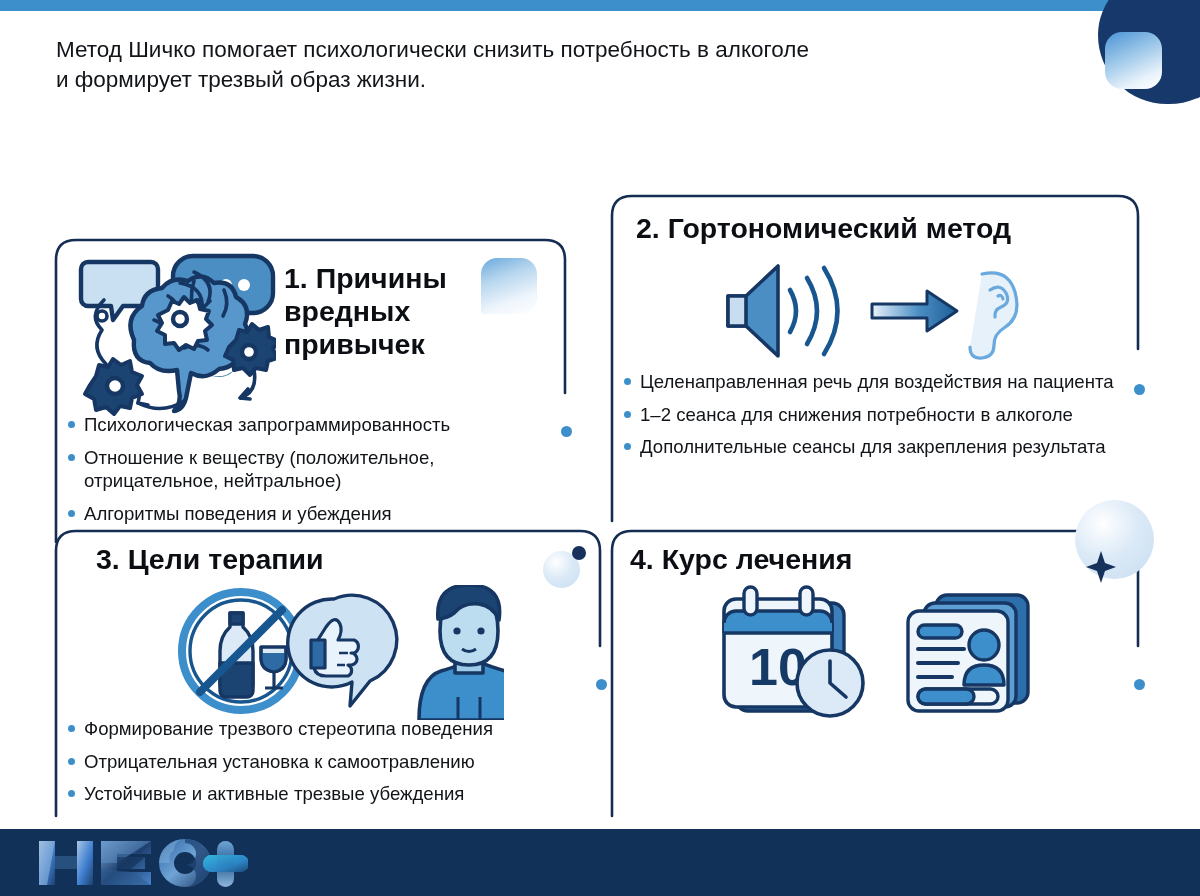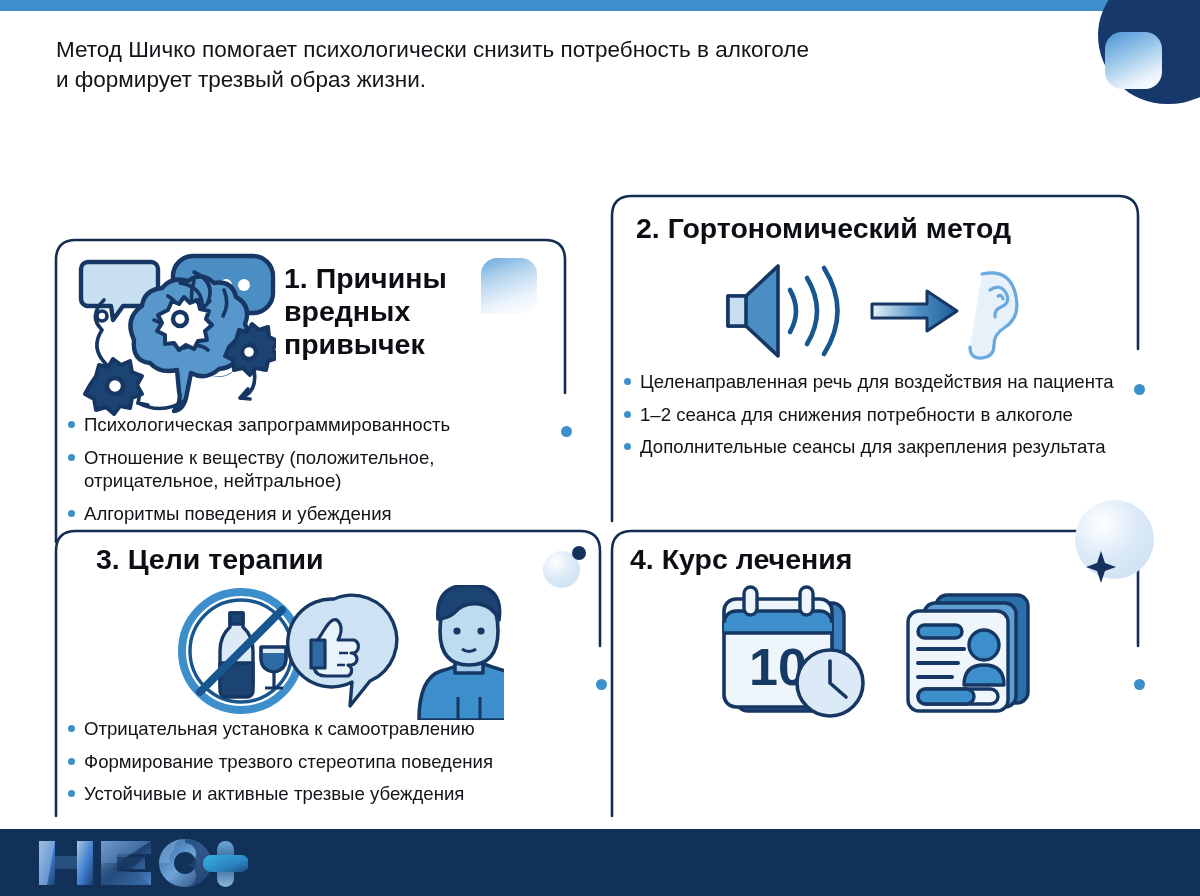--- a/index.html
+++ b/index.html
@@ -300,25 +300,25 @@
         <circle cx="307" cy="46" r="3.6" fill="#163763" stroke="none"></circle>
         <path d="M288 64 q7 5 14 0" fill="none" stroke-width="3"></path>
         <path d="M284 112 v23 M306 112 v23" fill="none" stroke-width="3"></path>
       </g>
     </svg>
   </div>
 
   <div class="bullets" style="left:12px; top:188px; width:532px;">
     <div class="bullet">
       <span class="bdot"></span>
+      <span class="btxt">Формирование трезвого стереотипа поведения</span>
+    </div>
+    <div class="bullet">
+      <span class="bdot"></span>
       <span class="btxt">Отрицательная установка к самоотравлению</span>
-    </div>
-    <div class="bullet">
-      <span class="bdot"></span>
-      <span class="btxt">Формирование трезвого стереотипа поведения</span>
     </div>
     <div class="bullet">
       <span class="bdot"></span>
       <span class="btxt">Устойчивые и активные трезвые убеждения</span>
     </div>
   </div>
 </div>
 
 <div class="card c4" style="border:none;">
   <div class="circle-light" style="left:463px; top:-29px; width:79px; height:79px; z-index:1;"></div>

